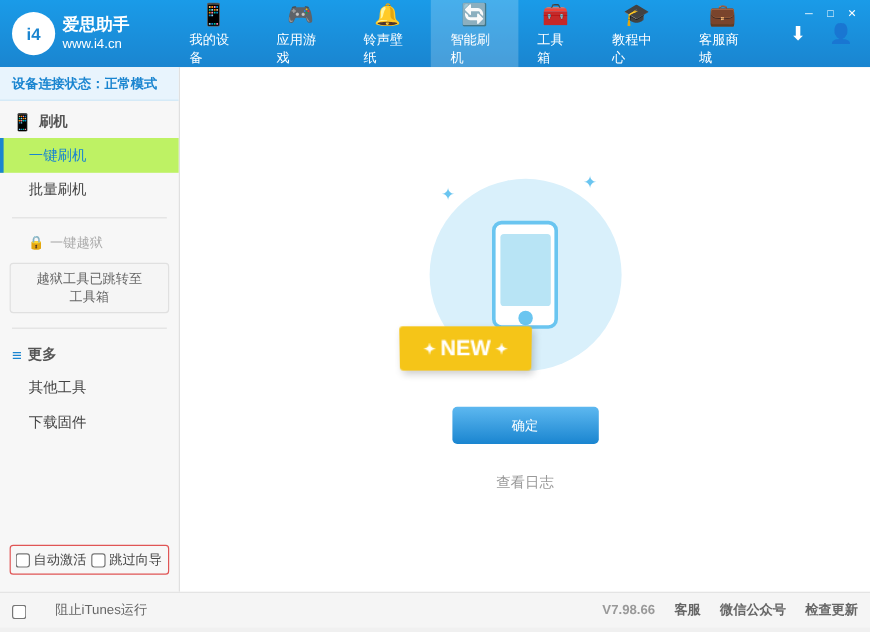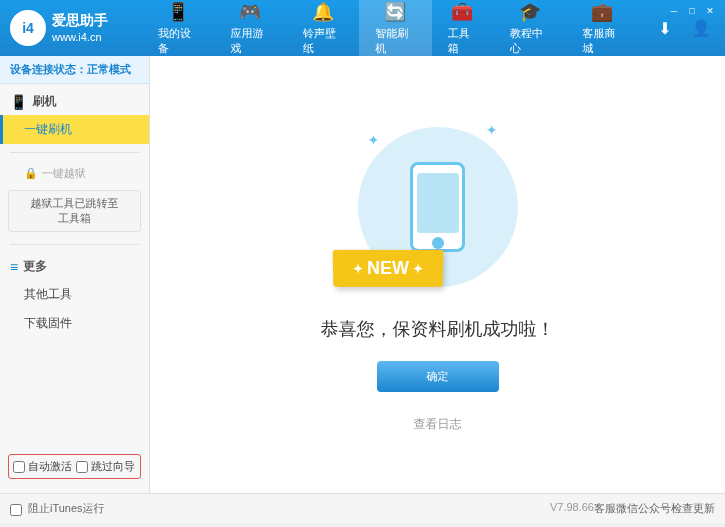--- a/index.html
+++ b/index.html
@@ -109,21 +109,21 @@
       font-weight: bold;
     }
     .sidebar-section-title .icon { margin-right: 5px; color: #1a85d0; font-size: 14px; }
     .sidebar-item {
       padding: 6px 10px 6px 24px;
       cursor: pointer;
       color: #444;
       font-size: 12px;
     }
     .sidebar-item.active {
-      background: #fde047;
+      background: #bef264;
       color: #1a85d0;
       border-left: 3px solid #1a85d0;
       padding-left: 21px;
     }
     .sidebar-divider { height: 1px; background: #e0e0e0; margin: 4px 10px; }
 
     .sidebar-disabled {
       padding: 5px 10px 5px 24px;
       color: #aaa;
       font-size: 11px;
@@ -268,25 +268,25 @@
     .footer {
       height: 30px;
       background: #f5f5f5;
       border-top: 1px solid #e0e0e0;
       display: flex;
       align-items: center;
       padding: 0 10px;
       font-size: 11px;
       color: #666;
     }
-    .footer-left { display: flex; align-items: flex-end; gap: 6px; }
+    .footer-left { display: flex; align-items: flex-end; gap: 24px; }
     .footer-left input { width: 12px; height: 12px; }
     .footer-right {
       margin-left: auto;
-      display: flex; align-items: flex-start;
+      display: flex; gap: 16px; align-items: center; font-weight: bold;
     }
     .footer-link { color: #666; cursor: pointer; }
     .version { color: #999; }
   </style>
 </head>
 <body>
 
 <div class="window-controls">
   <div class="win-ctrl">─</div>
   <div class="win-ctrl">□</div>
@@ -345,20 +345,21 @@
     <div class="status-bar">
       <span>设备连接状态：</span><span>正常模式</span>
     </div>
 
     <div class="sidebar-section">
       <div class="sidebar-section-title">
         <span class="icon">📱</span>
         <span>刷机</span>
       </div>
       <div class="sidebar-item active">一键刷机</div>
+      <div class="sidebar-item">批量刷机</div>
     </div>
 
     <div class="sidebar-divider"></div>
 
     <div class="sidebar-section">
       <div class="sidebar-disabled">
         <span class="lock-icon">🔒</span>
         <span>一键越狱</span>
       </div>
       <div class="sidebar-notice">越狱工具已跳转至<br>工具箱</div>
@@ -403,21 +404,20 @@
         <span class="sparkle sparkle-1">✦</span>
         <span class="sparkle sparkle-2">✦</span>
         <span class="sparkle sparkle-3">✦</span>
         <div class="new-ribbon">
           <span class="new-stars">✦</span>
           <span>NEW</span>
           <span class="new-stars">✦</span>
         </div>
       </div>
 
-      <div class="success-text">恭喜您，保资料刷机成功啦！</div>
 
       <button class="confirm-btn">确定</button>
 
       <div class="view-log">查看日志</div>
     </div>
   </div>
 </div>
 
 <div class="footer">
   <div class="footer-left">

